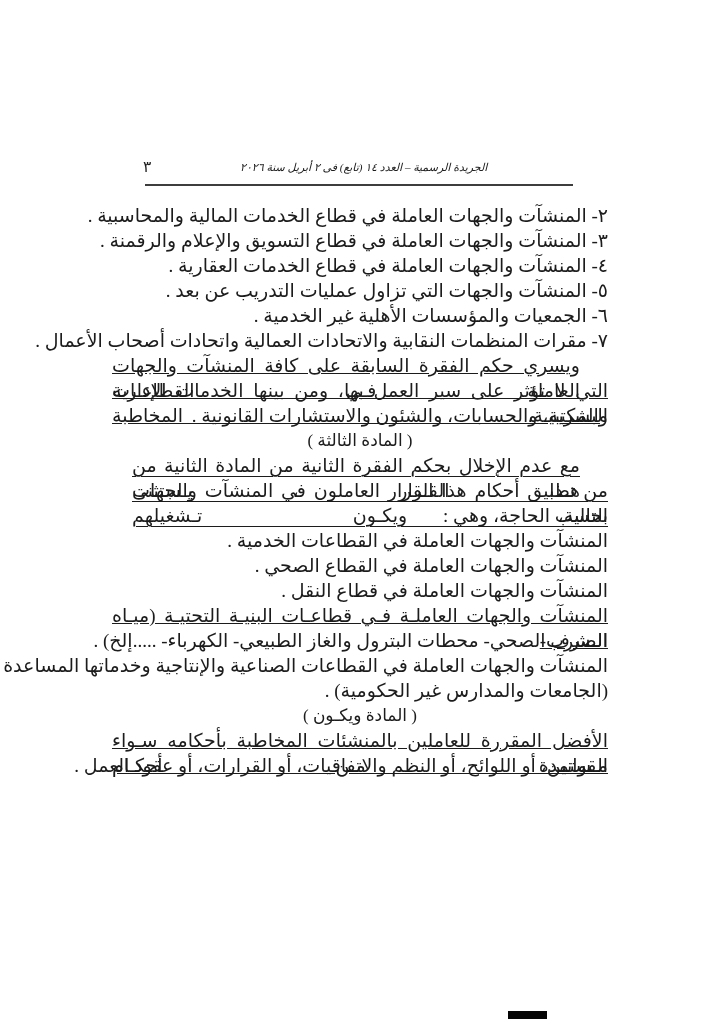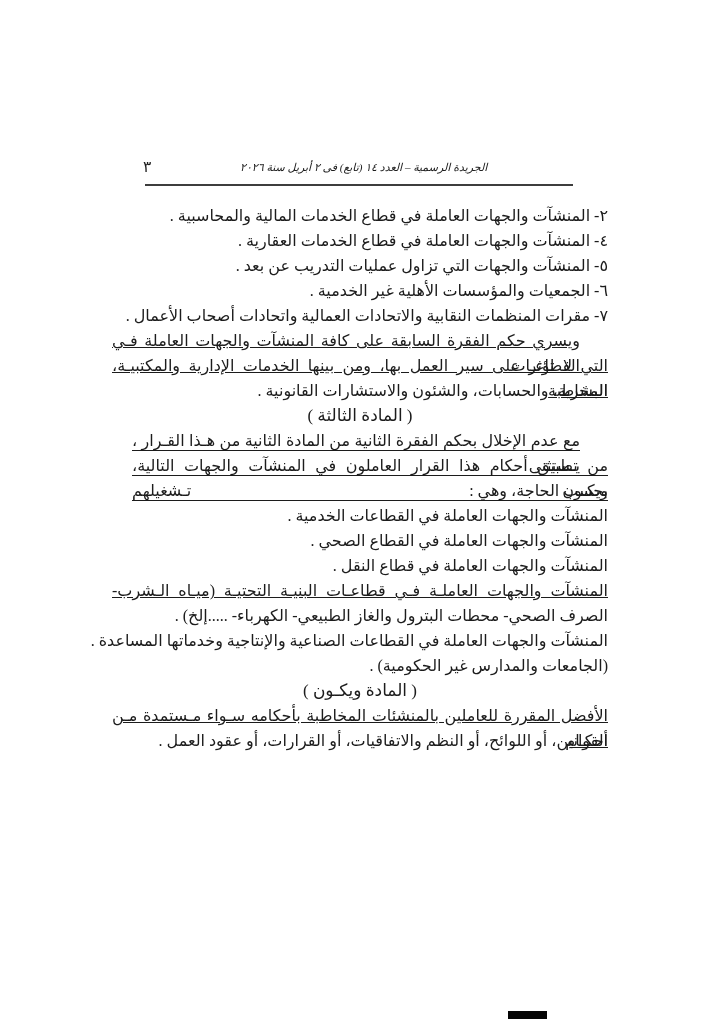--- a/index.html
+++ b/index.html
@@ -43,21 +43,21 @@
   .body {
     position: absolute;
     top: 203px;
     left: 112px;
     width: 496px;
   }
   .line {
     direction: rtl;
     height: 25px;
     line-height: 25px;
-    font-size: 16px;
+    font-size: 19px;
     white-space: nowrap;
     text-align: right;
   }
   .j {
     white-space: normal;
     text-align: justify;
     text-align-last: justify;
     text-decoration: underline;
   }
   .ind { padding-right: 28px; }
@@ -81,20 +81,21 @@
 
 <div class="page">
 
   <div class="header-title">الجريدة الرسمية – العدد ١٤ (تابع) فى ٢ أبريل سنة ٢٠٢٦</div>
   <div class="page-number">٣</div>
   <div class="header-rule"></div>
 
   <div class="body">
 
     <div class="line">٢- المنشآت والجهات العاملة في قطاع الخدمات المالية والمحاسبية .</div>
+    <div class="line">٣- المنشآت والجهات العاملة في قطاع التسويق والإعلام والرقمنة .</div>
     <div class="line">٤- المنشآت والجهات العاملة في قطاع الخدمات العقارية .</div>
     <div class="line">٥- المنشآت والجهات التي تزاول عمليات التدريب عن بعد .</div>
     <div class="line">٦- الجمعيات والمؤسسات الأهلية غير الخدمية .</div>
     <div class="line">٧- مقرات المنظمات النقابية والاتحادات العمالية واتحادات أصحاب الأعمال .</div>
 
     <div class="line j ind">ويسري حكم الفقرة السابقة على كافة المنشآت والجهات العاملة فـي القطاعـات</div>
     <div class="line j">التي لا تؤثر على سير العمل بها، ومن بينها الخدمات الإدارية والمكتبيـة، المخاطبة</div>
     <div class="line">البشرية، والحسابات، والشئون والاستشارات القانونية .</div>
 
     <div class="line heading">( المادة الثالثة )</div>

